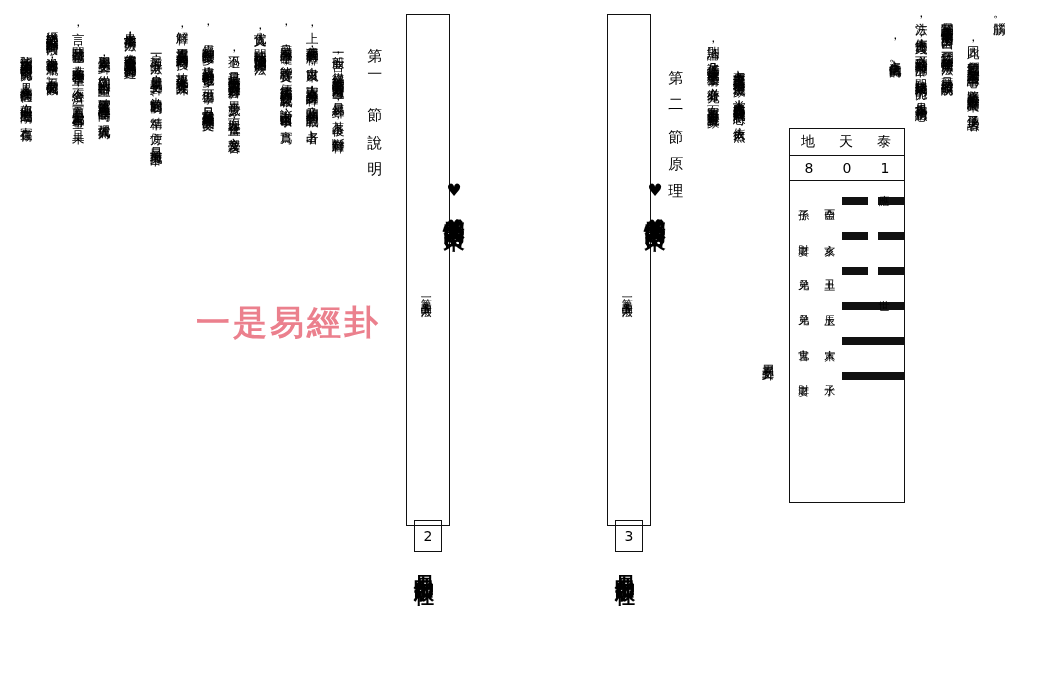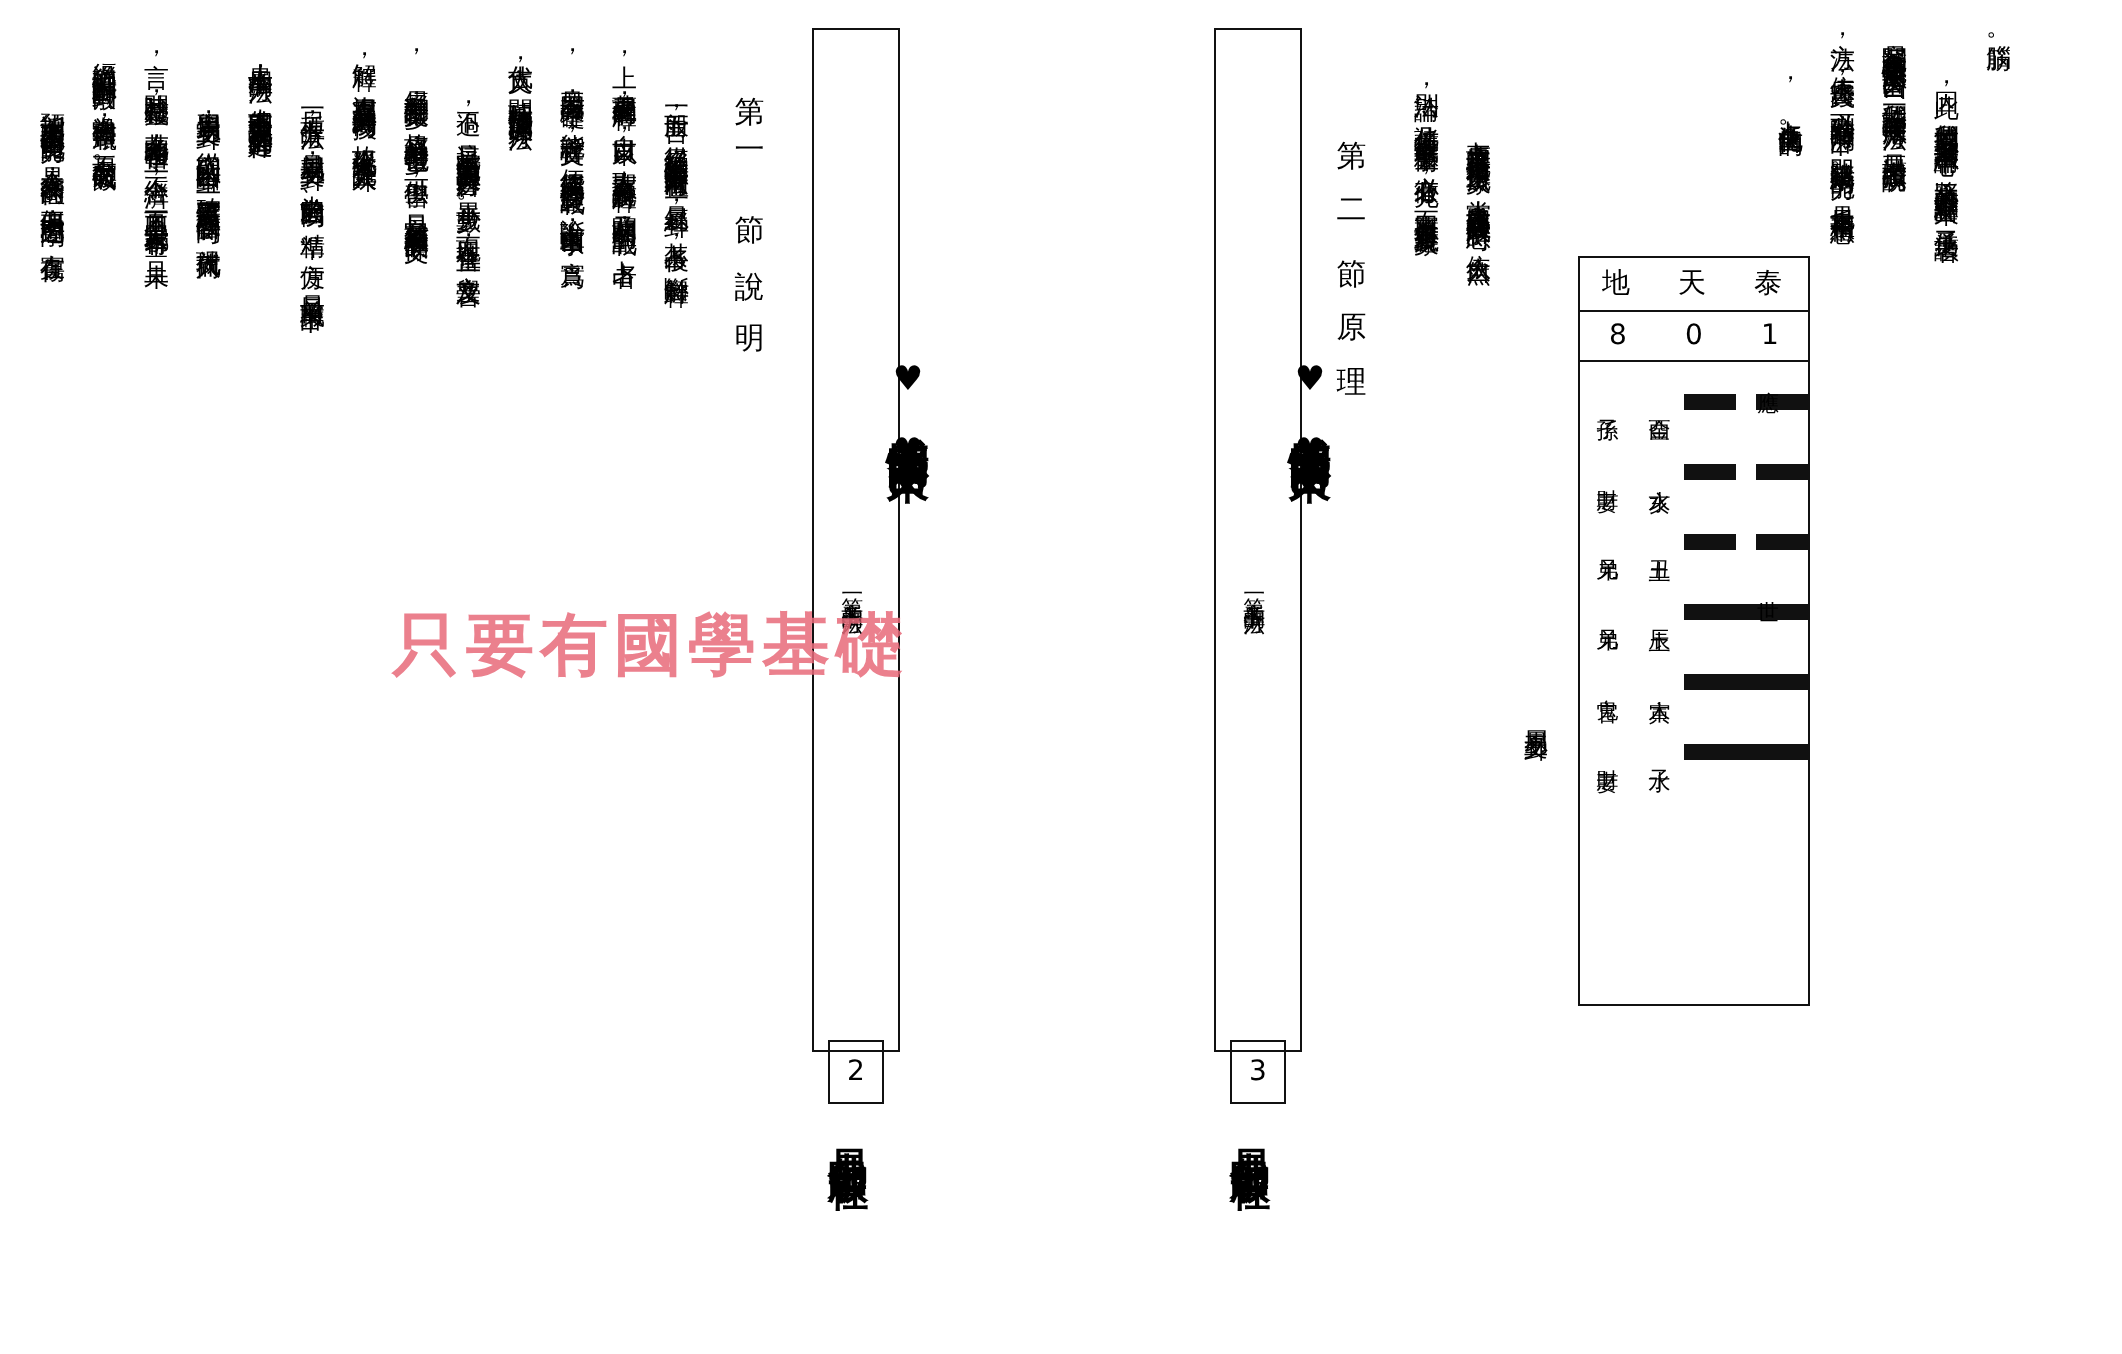--- a/index.html
+++ b/index.html
@@ -102,21 +102,21 @@
     <div class="vcol" style="left:226px;top:46px;height:620px;">不過，這只是當時有能力讀書的文人所喜好，畢竟少數。而現在社會上，文學普及</div>
     <div class="vcol" style="left:200px;top:22px;height:640px;">，易經翻譯白文很多，故易經卦的書也很多，可供學習，只是它參雜著易經深奧的條文</div>
     <div class="vcol" style="left:174px;top:22px;height:640px;">解釋，沒有周易文王卦的簡易技巧，故令現代人食難完全入味。</div>
     <div class="vcol" style="left:148px;top:46px;height:620px;">另一種占卜方法，就是周易文王卦，由於它的簡易、精準、方便，是目前職業占卜</div>
     <div class="vcol" style="left:122px;top:22px;height:640px;">人士最常用的方法，本書的理論就是周易文王卦的延伸。</div>
     <div class="vcol" style="left:96px;top:46px;height:620px;">學習周易文王卦，從入門到吉凶斷卦上，確實需要經過一段學習時間。就現代人而</div>
     <div class="vcol" style="left:70px;top:22px;height:640px;">言，時間就是金錢，花太多時間在學習上，不合經濟，而且不一定是大家都有空，且未</div>
     <div class="vcol" style="left:44px;top:22px;height:640px;">經過師門指點占卜斷卦竅門，常會過學習瓶頸，不易突破而氣餒。</div>
     <div class="vcol" style="left:18px;top:46px;height:620px;">能預測未來事項的吉凶變化能力，是令人羨慕嚮往的，但要研究這門學問，實在傷</div>
 
-    <div class="watermark">只要有國學基礎</div>
+    <div class="watermark">一是易經卦</div>
   </div>
 
   <div class="page right">
 
     <div class="frame" style="left:76px;top:14px;width:44px;height:512px;"></div>
 
     <div class="vcol title" style="left:80px;top:18px;height:330px;">
       <span class="heart">♥</span><span>感情問卜自己來</span><span class="heart">♥</span>
     </div>
 

